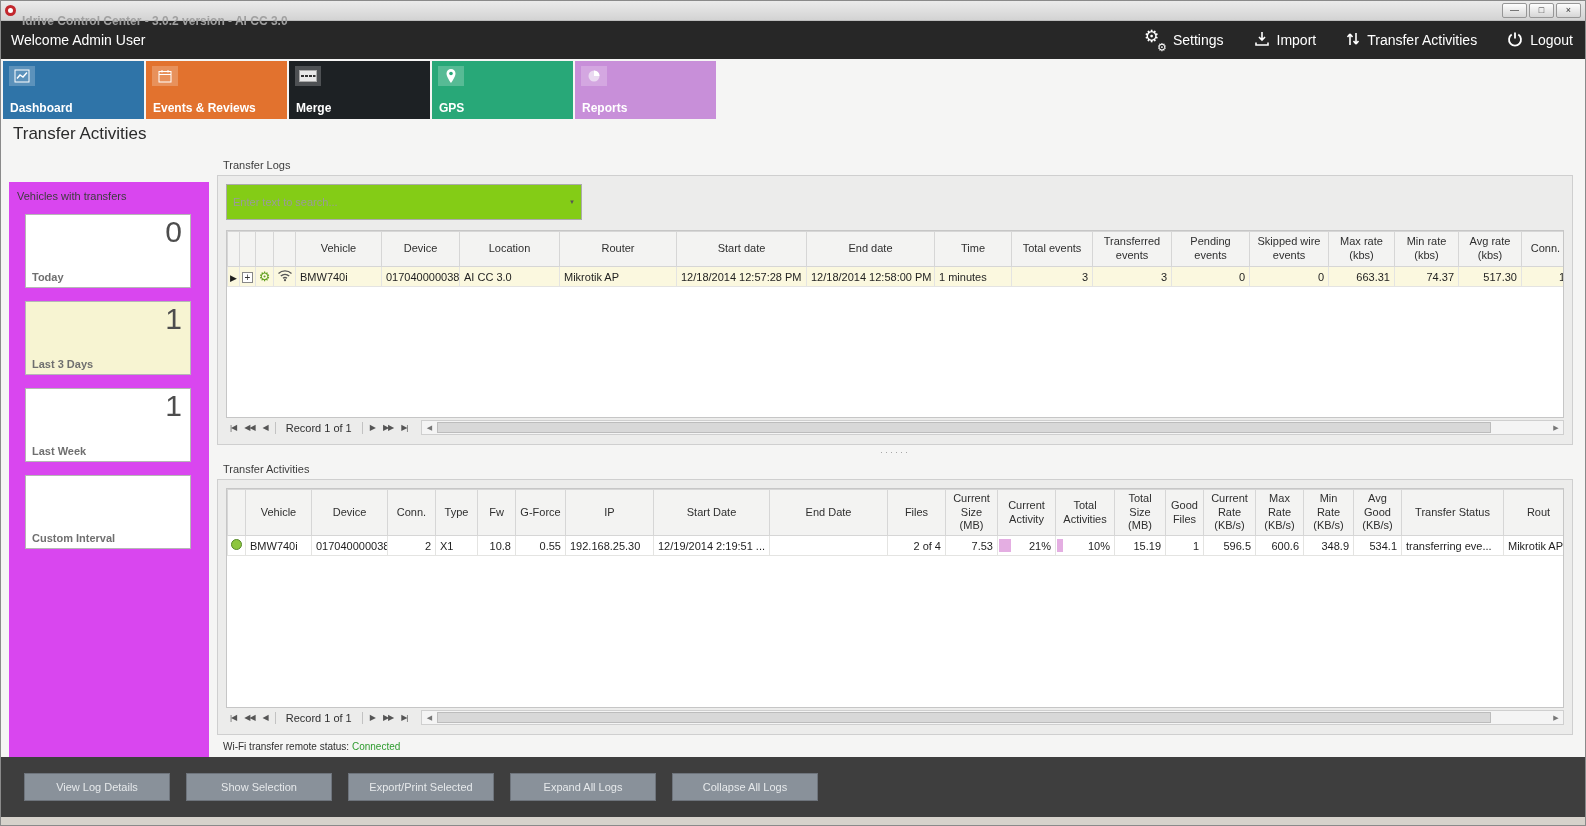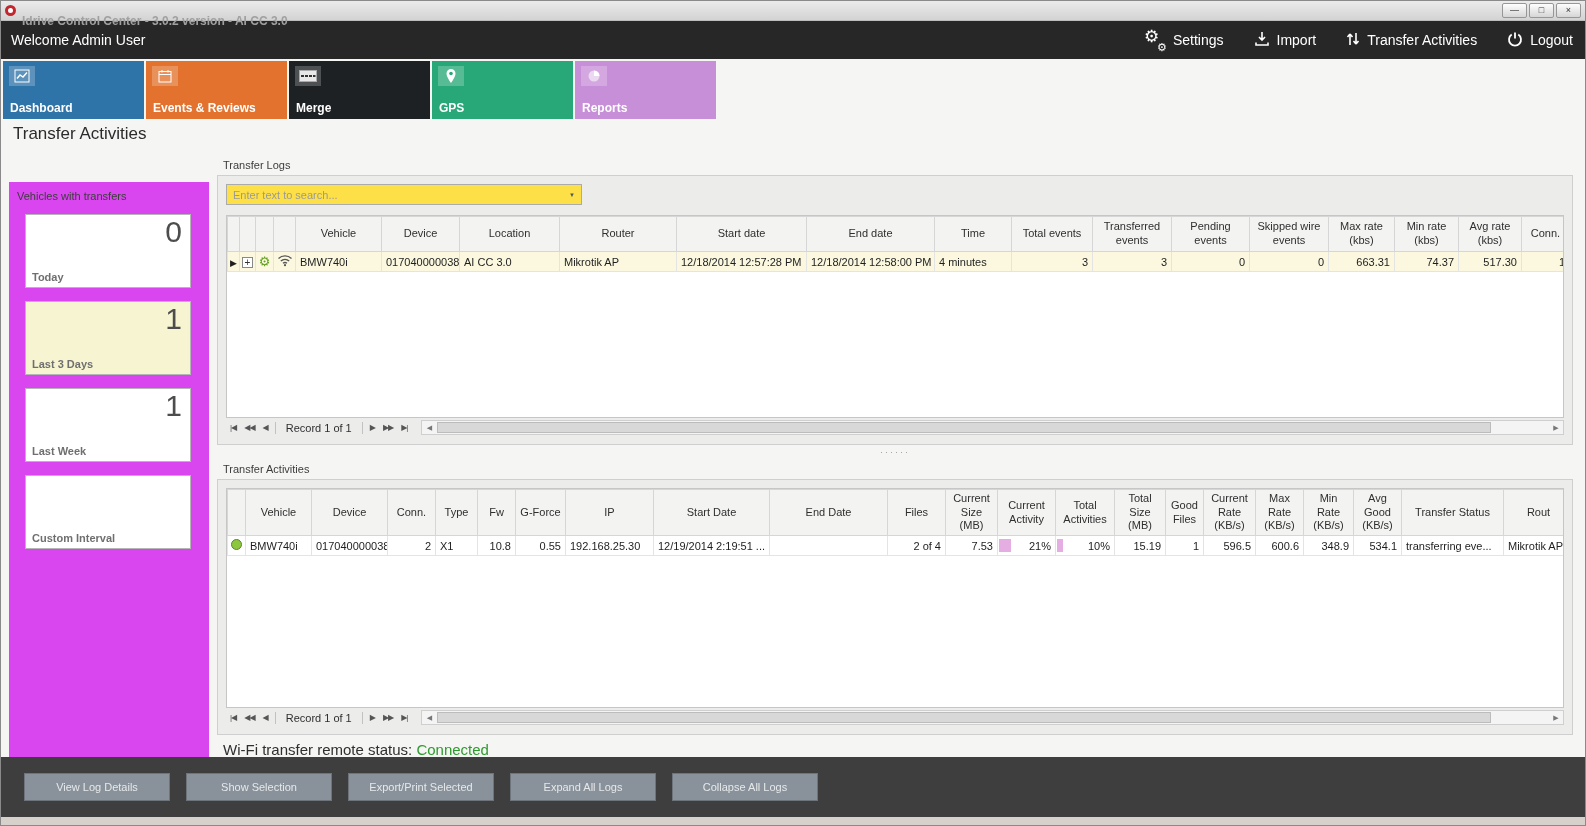--- a/index.html
+++ b/index.html
@@ -43,21 +43,21 @@
 
   .main { position:absolute; left:216px; top:0; right:12px; height:612px; }
   .panel-label { position:absolute; left:6px; font-size:11px; color:#3c3c3c; }
   .logs-label { top:10px; }
   .acts-label { top:314px; }
 
   .panel-box { position:absolute; left:0; right:0; background:#ececeb; border:1px solid #cfcfcf; display:flex; flex-direction:column; padding:8px; }
   .logs-box { top:26px; height:270px; }
   .acts-box { top:330px; height:256px; }
 
-  .combo { width:356px; height:21px; background:#fde047; border:1px solid #ababab; display:flex; align-items:center; margin-bottom:10px; flex:none; }
+  .combo { width:356px; height:36px; background:#84cc16; border:1px solid #ababab; display:flex; align-items:center; margin-bottom:10px; flex:none; }
   .combo input { flex:1; border:none; outline:none; font-size:11px; color:#555; padding:0 6px; font-family:"Liberation Sans",sans-serif; background:transparent; }
   .combo input::placeholder { color:#9a9a9a; }
   .combo-btn { width:18px; text-align:center; font-size:6px; color:#555; cursor:pointer; }
 
   .grid-body { flex:1; background:#fff; border:1px solid #c6c6c6; overflow:hidden; }
   table { border-collapse:collapse; table-layout:fixed; width:100%; font-size:11px; }
   th { background:#f3f3f2; border:1px solid #d6d6d6; font-weight:normal; color:#2f2f2f; padding:1px 3px; text-align:center; vertical-align:middle; line-height:1.25; cursor:pointer; }
   .logs-table th { height:35px; }
   .acts-table th { height:46px; }
   td { border:1px solid #e4e4e2; padding:1px 4px; height:20px; white-space:nowrap; overflow:hidden; color:#1e1e1e; vertical-align:middle; }
@@ -76,21 +76,21 @@
   .pager { height:17px; display:flex; align-items:center; font-size:11px; color:#2f2f2f; margin-top:1px; flex:none; }
   .vcr { font-size:8px; color:#555; padding:0 4px; letter-spacing:-1px; cursor:pointer; }
   .rec-text { padding:0 10px; border-left:1px solid #c2c2c2; border-right:1px solid #c2c2c2; margin:0 3px; }
   .hscroll { flex:1; height:15px; border:1px solid #cfcfcf; background:#f4f4f4; position:relative; margin-left:10px; display:flex; align-items:center; }
   .sarr { width:14px; text-align:center; font-size:7px; color:#777; cursor:pointer; }
   .sarr.right { margin-left:auto; }
   .hthumb { position:absolute; left:15px; right:72px; top:1px; bottom:1px; background:#d8d8d8; border:1px solid #bcbcbc; cursor:grab; }
 
   .splitter { position:absolute; left:0; right:0; top:298px; height:12px; text-align:center; font-size:9px; color:#9a9a9a; letter-spacing:2px; line-height:10px; cursor:row-resize; }
 
-  .wifi-status { position:absolute; left:6px; top:592px; font-size:15px; color:#2f2f2f; }
+  .wifi-status { position:absolute; left:6px; top:592px; font-size:10px; color:#2f2f2f; }
   .wifi-status .ok { color:#2e9b2e; }
 
   
   .footerbar { position:absolute; left:0; right:0; bottom:8px; height:60px; background:#3e3e3e; display:flex; align-items:center; gap:16px; padding-left:23px; }
   .footer-btn { width:146px; height:28px; background:#89919a; border:1px solid #6e747c; color:#e6e9eb; font-size:11px; display:flex; align-items:center; justify-content:center; cursor:pointer; }
   .bottom-strip { position:absolute; left:0; right:0; bottom:0; height:8px; background:#d6d2cb; }
 </style>
 </head>
 <body>
 
@@ -289,21 +289,21 @@
                       <path d="M6 9.3a3.2 3.2 0 0 1 4 0" stroke="#555" fill="none" stroke-width="1.3"></path>
                       <circle cx="8" cy="11.2" r="1.1" fill="#555"></circle>
                     </svg>
                 </td>
                 <td>BMW740i</td>
                 <td>017040000038</td>
                 <td>AI CC 3.0</td>
                 <td>Mikrotik AP</td>
                 <td>12/18/2014 12:57:28 PM</td>
                 <td>12/18/2014 12:58:00 PM</td>
-                <td>4 minutes</td>
+                <td>1 minutes</td>
                 <td class="num">3</td>
                 <td class="num">3</td>
                 <td class="num">0</td>
                 <td class="num">0</td>
                 <td class="num">663.31</td>
                 <td class="num">74.37</td>
                 <td class="num">517.30</td>
                 <td class="num">1</td>
               </tr>
             </tbody>

